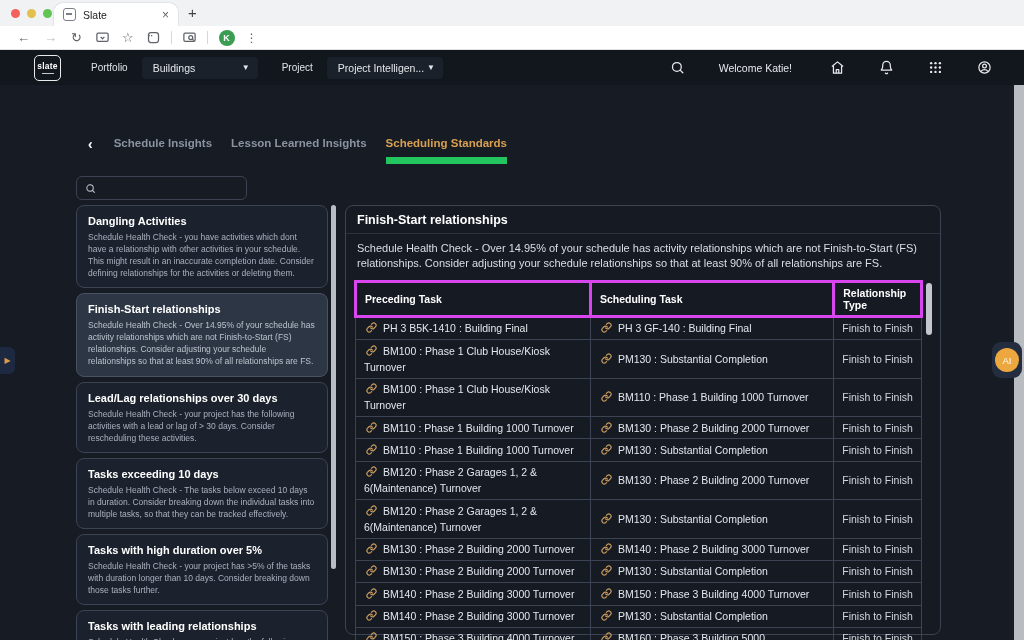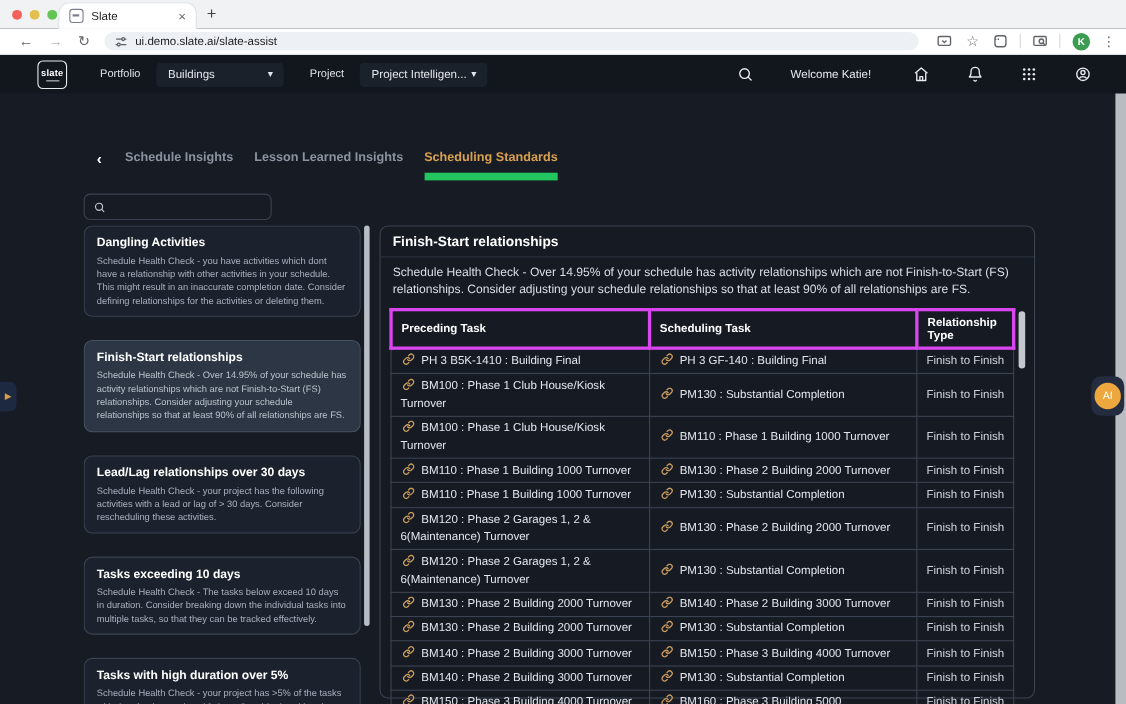--- a/index.html
+++ b/index.html
@@ -61,21 +61,21 @@
   .subtab.active { color:#d9a04f; border-bottom:7px solid #22c55e; }
 
   
   .search-wrap { position:absolute; left:76px; top:176px; width:171px; height:24px; }
   .search-wrap input { width:100%; height:100%; background:transparent; border:1px solid #3c4352;
                        border-radius:6px; color:#e6e9ed; font-size:10.5px; padding:0 8px 0 26px; outline:none;
                        font-family:"Liberation Sans",sans-serif;}
   .search-wrap svg { position:absolute; left:9px; top:6.5px; width:11px; height:11px; }
 
   .card-list { position:absolute; left:76px; top:205px; width:252px; bottom:0; overflow:hidden;
-               display:flex; flex-direction:column; gap:21px; }
+               display:flex; flex-direction:column; gap:5px; }
   .card { border:1px solid #3c4352; background:#1c222d; border-radius:8px; padding:9px 11px 8px; flex:0 0 auto;}
   .card.selected { background:#2c3644; border-color:#495261; }
   .card-title { font-size:11px; font-weight:bold; color:#fff; margin-bottom:4px; }
   .card-body { font-size:8.5px; color:#a9b1be; line-height:1.42; }
   .card.selected .card-body { color:#bcc3ce; }
   .sidebar-scrollbar { position:absolute; left:331px; top:205px; width:5px; height:364px;
                        background:#b9bdc5; border-radius:3px; }
 
   
   .panel { position:absolute; left:345px; top:205px; width:596px; height:430px;
@@ -120,28 +120,20 @@
       <span class="tab-title">Slate</span>
       <span class="tab-close">×</span>
     </div>
     <span class="newtab">+</span>
   </div>
 
   <div class="toolbar">
     <span class="navglyph">←</span>
     <span class="navglyph dim">→</span>
     <span class="navglyph">↻</span>
-    <div class="urlbar">
-      <svg viewBox="0 0 24 24" fill="none" stroke="#5f6368" stroke-width="2.4" stroke-linecap="round">
-        <path d="M4 7h9M19.5 7H21M3 17h1.5M12 17h9"></path>
-          <circle cx="16" cy="7" r="2.6"></circle>
-          <circle cx="8" cy="17" r="2.6"></circle>
-      </svg>
-      <span class="url-text">ui.demo.slate.ai/slate-assist</span>
-    </div>
     <svg class="tb-ico" viewBox="0 0 24 24" fill="none" stroke="#5f6368" stroke-width="2">
       <rect x="3" y="5" width="18" height="13" rx="2"></rect>
         <path d="M12 18v3M8 21h8" stroke-width="0"></path>
         <path d="m9 11 3 3 3-3" stroke-width="2"></path>
     </svg>
     <span class="tb-star">☆</span>
     <svg class="tb-ico" viewBox="0 0 24 24" fill="none" stroke="#5f6368" stroke-width="2">
       <rect x="4" y="4" width="16" height="16" rx="4"></rect>
         <path d="M4 9h6" stroke-dasharray="2 2"></path>
     </svg>

